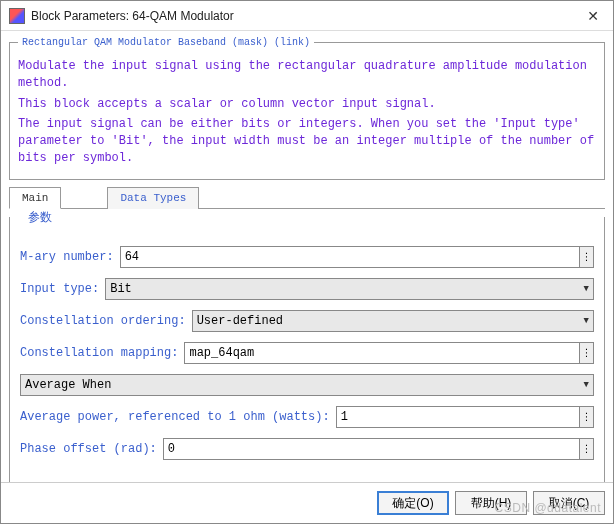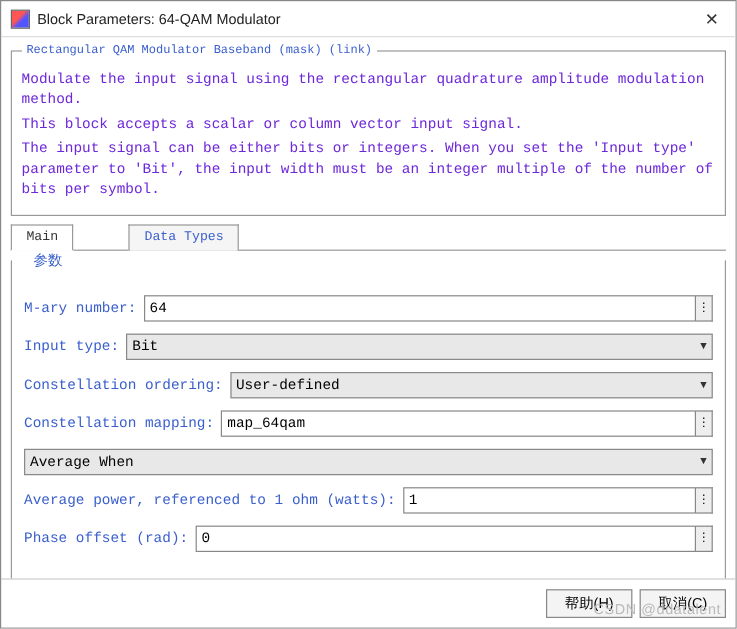--- a/index.html
+++ b/index.html
@@ -115,17 +115,18 @@
         <div class="field-wrap">
           <input class="text-input" value="0" style="">
           <div class="more-btn">⋮</div>
         </div>
       </div>
 
     </fieldset>
   </div>
 
   <div class="footer">
+    <button class="btn primary">确定(O)</button>
     <button class="btn">帮助(H)</button>
     <button class="btn">取消(C)</button>
     <div class="watermark">CSDN @ddatalent</div>
   </div>
 </div>
 
 </body></html>

